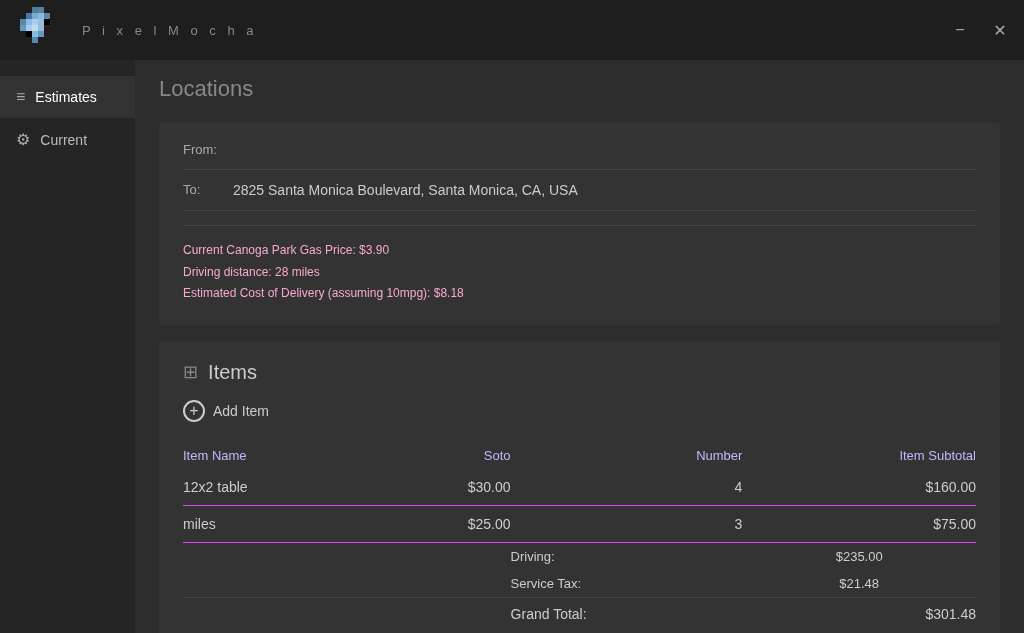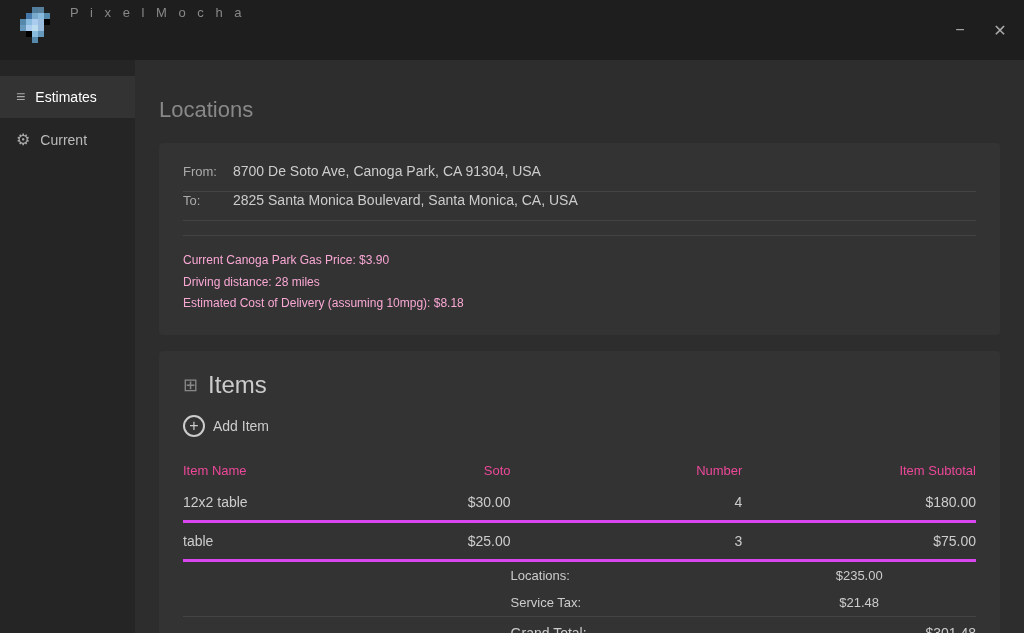--- a/index.html
+++ b/index.html
@@ -24,21 +24,22 @@
       background: #1e1e1e;
       display: flex;
       align-items: center;
       justify-content: space-between;
       padding: 0 12px;
       z-index: 10;
     }
 
     .title-bar-left {
       display: flex;
-      gap: 8px;
+      align-items: center;
+      gap: 20px;
     }
 
     .logo-pixels {
       width: 50px;
       height: 50px;
       position: relative;
     }
 
     .logo-pixels svg {
       width: 50px;
@@ -105,42 +106,43 @@
 
     
     .main-content {
       position: absolute;
       top: 60px;
       left: 135px;
       right: 0;
       bottom: 0;
       background: #2d2d2d;
       overflow-y: auto;
-      padding: 37px 24px;
+      padding: 16px 24px;
     }
 
     
     .page-title {
       font-size: 22px;
       color: #888;
       margin-bottom: 20px;
       font-weight: 300;
     }
 
     
     .card {
       background: #333;
       border-radius: 4px;
       padding: 20px 24px;
       margin-bottom: 16px;
     }
 
     .location-row {
       display: flex;
-      align-items: center;
+      align-items: flex-start;
+      margin-bottom: 12px;
       padding-bottom: 12px;
       border-bottom: 1px solid #444;
     }
 
     .location-row:last-of-type {
       border-bottom: none;
       margin-bottom: 0;
       padding-bottom: 0;
     }
 
@@ -175,21 +177,21 @@
       gap: 10px;
       margin-bottom: 12px;
     }
 
     .items-icon {
       font-size: 18px;
       color: #888;
     }
 
     .items-title {
-      font-size: 24px;
+      font-size: 20px;
       color: #ccc;
       font-weight: 400;
     }
 
     .add-item-btn {
       display: flex;
       align-items: center;
       gap: 8px;
       background: none;
       border: none;
@@ -214,42 +216,42 @@
 
     
     .items-table {
       width: 100%;
       border-collapse: collapse;
     }
 
     .items-table th {
       text-align: left;
       font-size: 13px;
-      color: #ec4899;
+      color: #c4b5fd;
       font-weight: 400;
       padding: 6px 0;
     }
 
     .items-table th.right {
       text-align: right;
     }
 
     .items-table td {
       font-size: 14px;
       color: #ccc;
       padding: 10px 0;
       vertical-align: top;
     }
 
     .items-table td.right {
       text-align: right;
     }
 
     .items-table tr.item-row td {
-      border-bottom: 3px solid #d946ef;
+      border-bottom: 1px solid #d946ef;
     }
 
     .summary-row td {
       font-size: 13px;
       color: #ccc;
       padding: 6px 0;
       vertical-align: top;
     }
 
     .summary-row td.right {
@@ -322,21 +324,20 @@
   </div>
 </div>
 
 <div class="main-content">
 
   <div class="page-title">Locations</div>
 
   <div class="card">
     <div class="location-row">
       <span class="location-label">From:</span>
-      <span class="location-value">8700 De Soto Ave, Canoga Park, CA 91304, USA</span>
     </div>
     <div class="location-row">
       <span class="location-label">To:</span>
       <span class="location-value">2825 Santa Monica Boulevard, Santa Monica, CA, USA</span>
     </div>
     <div class="info-section">
       <div class="info-line">Current Canoga Park Gas Price: $3.90</div>
       <div class="info-line">Driving distance: 28 miles</div>
       <div class="info-line">Estimated Cost of Delivery (assuming 10mpg): $8.18</div>
     </div>
@@ -360,32 +361,32 @@
           <th class="right">Soto</th>
           <th class="right">Number</th>
           <th class="right">Item Subtotal</th>
         </tr>
       </thead>
       <tbody>
         <tr class="item-row">
           <td>12x2 table</td>
           <td class="right">$30.00</td>
           <td class="right">4</td>
-          <td class="right">$180.00</td>
+          <td class="right">$160.00</td>
         </tr>
         <tr class="item-row">
-          <td>table</td>
+          <td>miles</td>
           <td class="right">$25.00</td>
           <td class="right">3</td>
           <td class="right">$75.00</td>
         </tr>
         <tr class="summary-row">
           <td></td>
           <td></td>
-          <td>Locations:</td>
+          <td>Driving:</td>
           <td class="right">$235.00</td>
         </tr>
         <tr class="summary-row">
           <td></td>
           <td></td>
           <td>Service Tax:</td>
           <td class="right">$21.48</td>
         </tr>
         <tr class="grand-total-row">
           <td></td>

